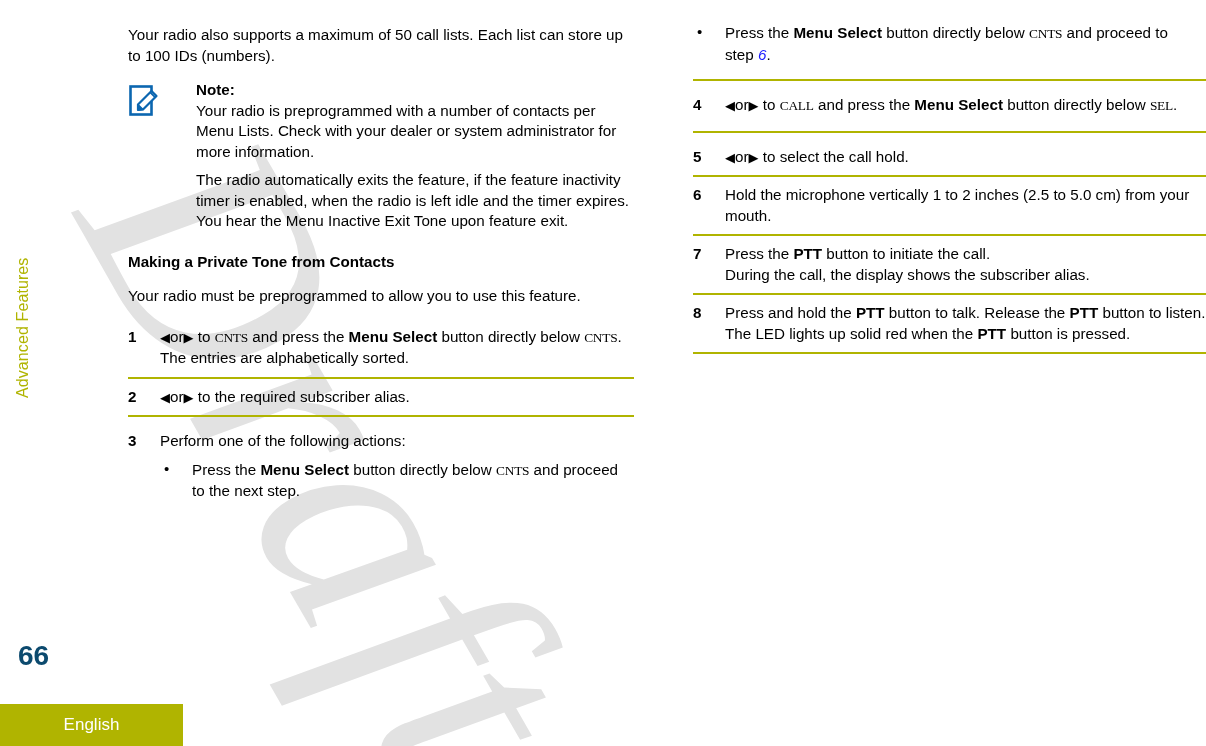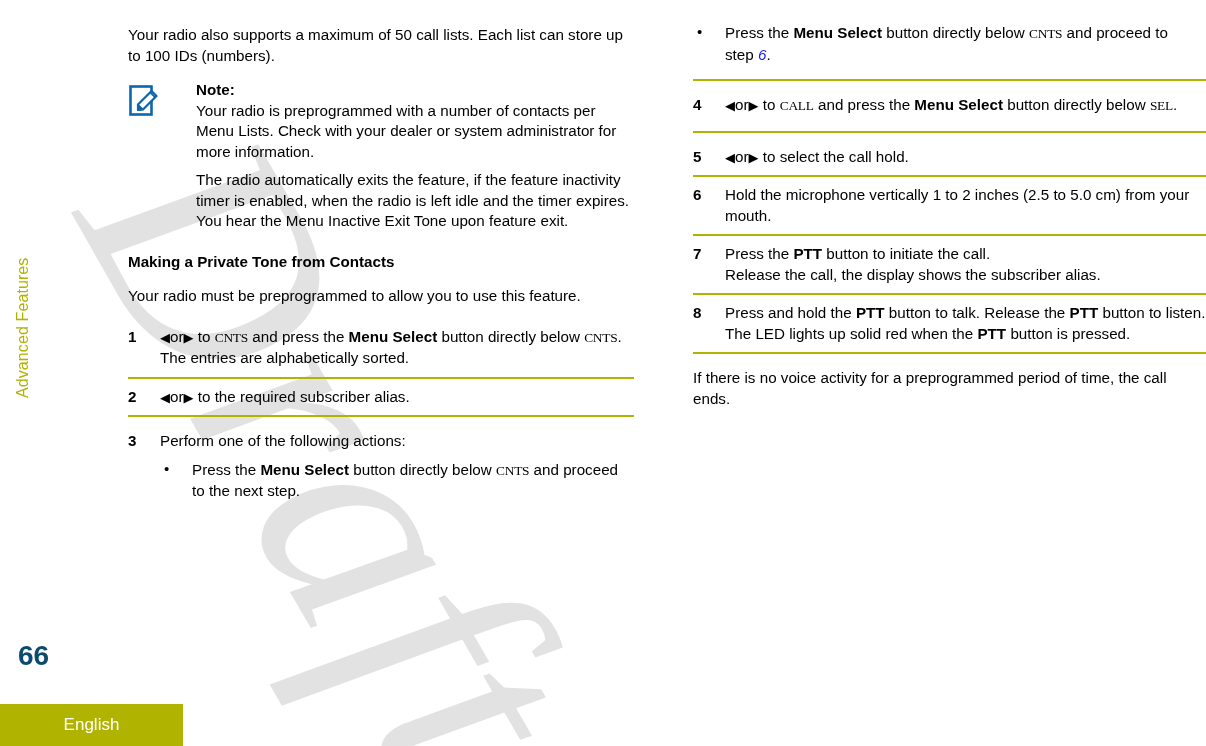--- a/index.html
+++ b/index.html
@@ -313,34 +313,33 @@
       <span>Hold the microphone vertically 1 to 2 inches (2.5 to 5.0 cm) from your mouth.</span>
     </div>
 
     <div class="gap-sm"></div>
     <hr class="rule">
     <div class="gap-sm"></div>
 
     <div class="step">
       <span class="step-num">7</span>
       <span><span>Press the</span>&nbsp;<span class="b">PTT</span>&nbsp;<span>button to initiate the call.</span></span>
-      <div>Release the call, the display shows the subscriber alias.</div>
+      <div>During the call, the display shows the subscriber alias.</div>
     </div>
 
     <div class="gap-sm"></div>
     <hr class="rule">
     <div class="gap-sm"></div>
 
     <div class="step">
       <span class="step-num">8</span>
       <span><span>Press and hold the</span>&nbsp;<span class="b">PTT</span>&nbsp;<span>button to talk. Release the</span>&nbsp;<span class="b">PTT</span>&nbsp;<span>button to listen.</span></span>
       <div><span>The LED lights up solid red when the</span>&nbsp;<span class="b">PTT</span>&nbsp;<span>button is pressed.</span></div>
     </div>
 
     <div class="gap-sm"></div>
     <hr class="rule">
     <div class="gap-md"></div>
 
-    <p class="body-text">If there is no voice activity for a preprogrammed period of time, the call ends.</p>
     <div class="gap-md"></div>
   </div>
 
 </div>
 
 </body></html>

